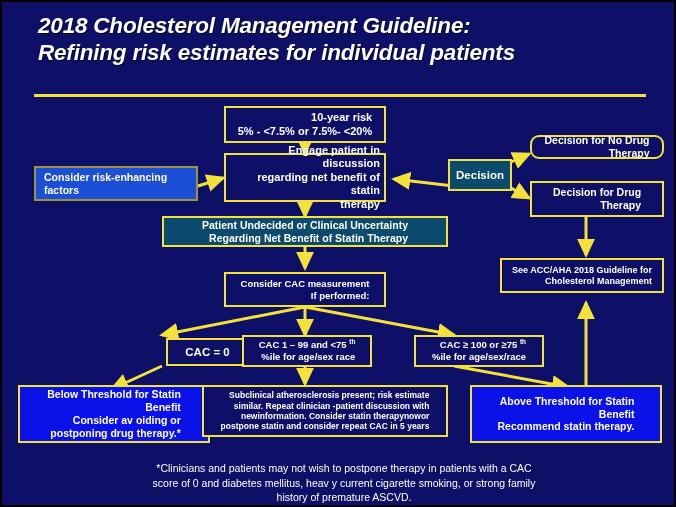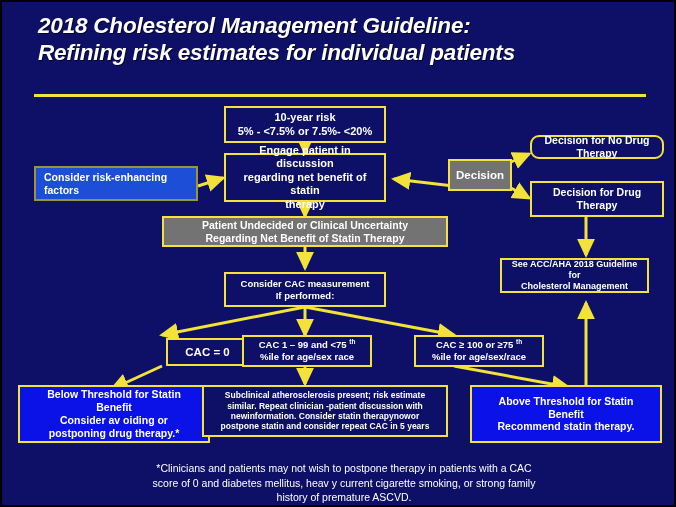--- a/index.html
+++ b/index.html
@@ -39,29 +39,29 @@
     position:absolute;left:0;top:0;width:676px;height:507px;
     pointer-events:none;
   }
   
   .box{
     position:absolute;
     box-sizing:border-box;
     display:flex;
     align-items:center;
     justify-content:center;
-    text-align:center;
+    text-align:right;
     color:#ffffff;
     font-weight:bold;
     line-height:1.22;
     padding:2px 4px;
   }
   .navy{ background:#0d1066; border:2px solid #f2e23a; }
   .navy-olive{ background:#1d4ed8; border:2px solid #9c9436; }
-  .orange{ background:#737373; border:2px solid #f2e23a; color:#ffffff; }
+  .orange{ background:#0c4a6e; border:2px solid #f2e23a; color:#ffffff; }
   .brightblue{ background:#0a12e8; border:2px solid #f2e23a; }
   sup{ font-size:.68em; vertical-align:super; line-height:0; }
   .footnote{
     position:absolute;
     left:82px;top:459px;width:520px;
     color:#ffffff;
     font-weight:normal;
     font-size:10.5px;
     line-height:14.5px;
     text-align:center;
@@ -165,21 +165,21 @@
     </div>
   </div>
 
   <div class="box navy" style="left:222px;top:270px;width:162px;height:35px;font-size:9.5px;">
     <div>
       <div>Consider CAC measurement</div>
       <div>If performed:</div>
     </div>
   </div>
 
-  <div class="box navy" style="left:498px;top:256px;width:149px;height:35px;font-size:9px;">
+  <div class="box navy" style="left:498px;top:256px;width:164px;height:35px;font-size:9px;">
     <div>
       <div>See ACC/AHA 2018 Guideline for</div>
       <div>Cholesterol Management</div>
     </div>
   </div>
 
   <div class="box navy" style="left:119px;top:336px;width:83px;height:28px;font-size:11.5px;margin-left:45px;">
     <span>CAC = 0</span>
   </div>
 

